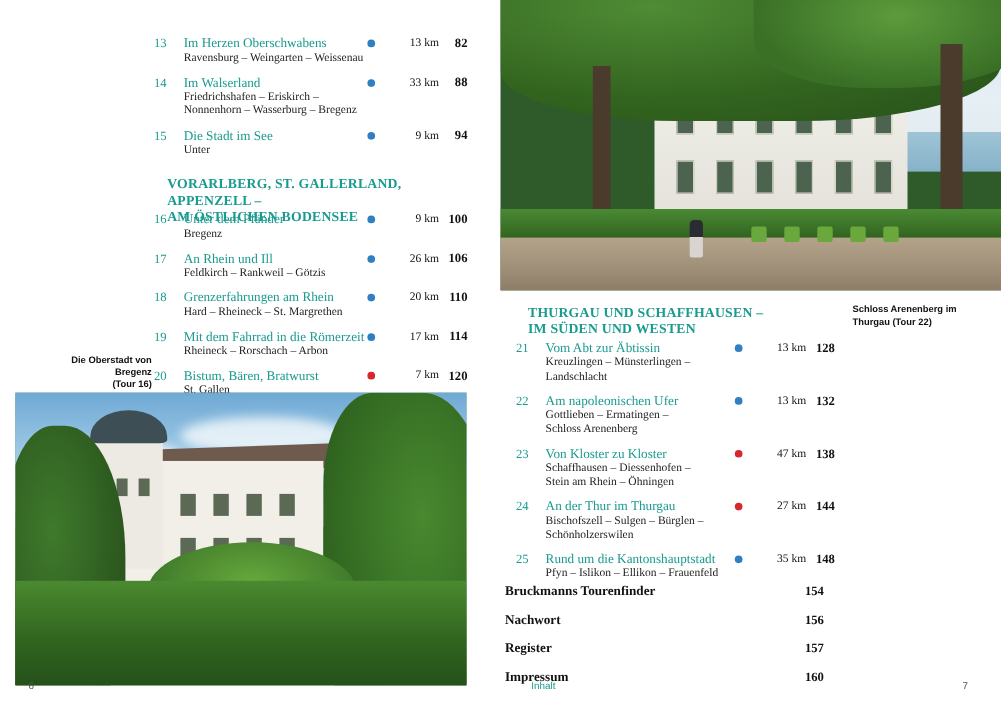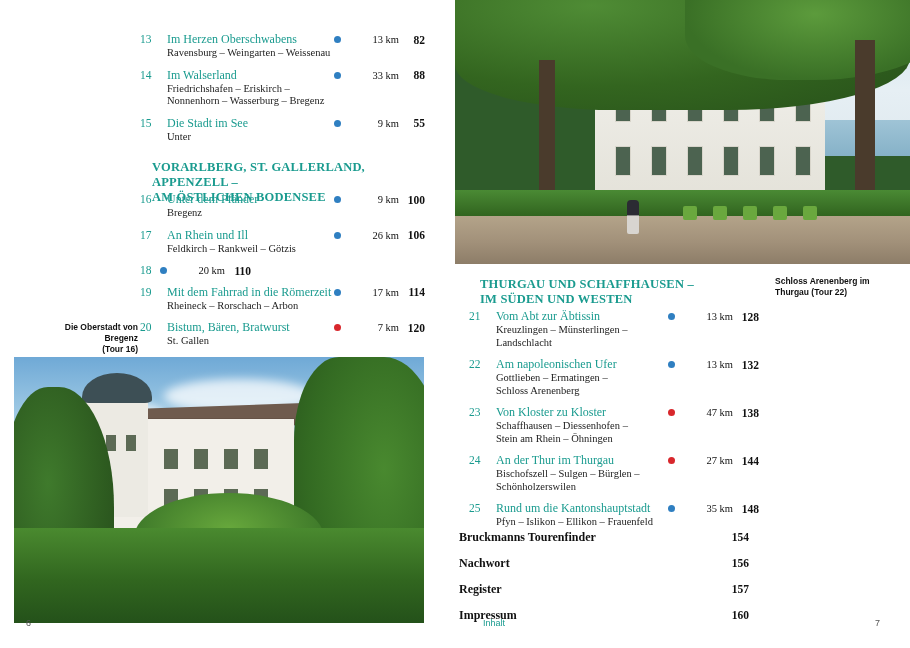--- a/index.html
+++ b/index.html
@@ -321,21 +321,21 @@
       <div class="toc-entry">
         <div class="toc-row">
           <div class="num">15</div>
           <div class="titlewrap">
             <div class="ttl">Die Stadt im See</div>
             <div class="sub">Unter</div>
           </div>
           <div class="meta">
             <span class="dot blue"></span>
             <span class="kmbox">9 km</span>
-            <span class="pg">55</span>
+            <span class="pg">94</span>
           </div>
         </div>
       </div>
 
     </div>
 
     <div class="section-head" style="position:absolute; left:152px; top:160px; width:280px; white-space:pre-line;">VORARLBERG, ST. GALLERLAND, APPENZELL –
 AM ÖSTLICHEN BODENSEE</div>
 
     <div class="toc" style="left:140px; top:193px; width:285px;">
@@ -366,20 +366,24 @@
             <span class="dot blue"></span>
             <span class="kmbox">26 km</span>
             <span class="pg">106</span>
           </div>
         </div>
       </div>
 
       <div class="toc-entry">
         <div class="toc-row">
           <div class="num">18</div>
+          <div class="titlewrap">
+            <div class="ttl">Grenzerfahrungen am Rhein</div>
+            <div class="sub">Hard – Rheineck – St. Margrethen</div>
+          </div>
           <div class="meta">
             <span class="dot blue"></span>
             <span class="kmbox">20 km</span>
             <span class="pg">110</span>
           </div>
         </div>
       </div>
 
       <div class="toc-entry">
         <div class="toc-row">

